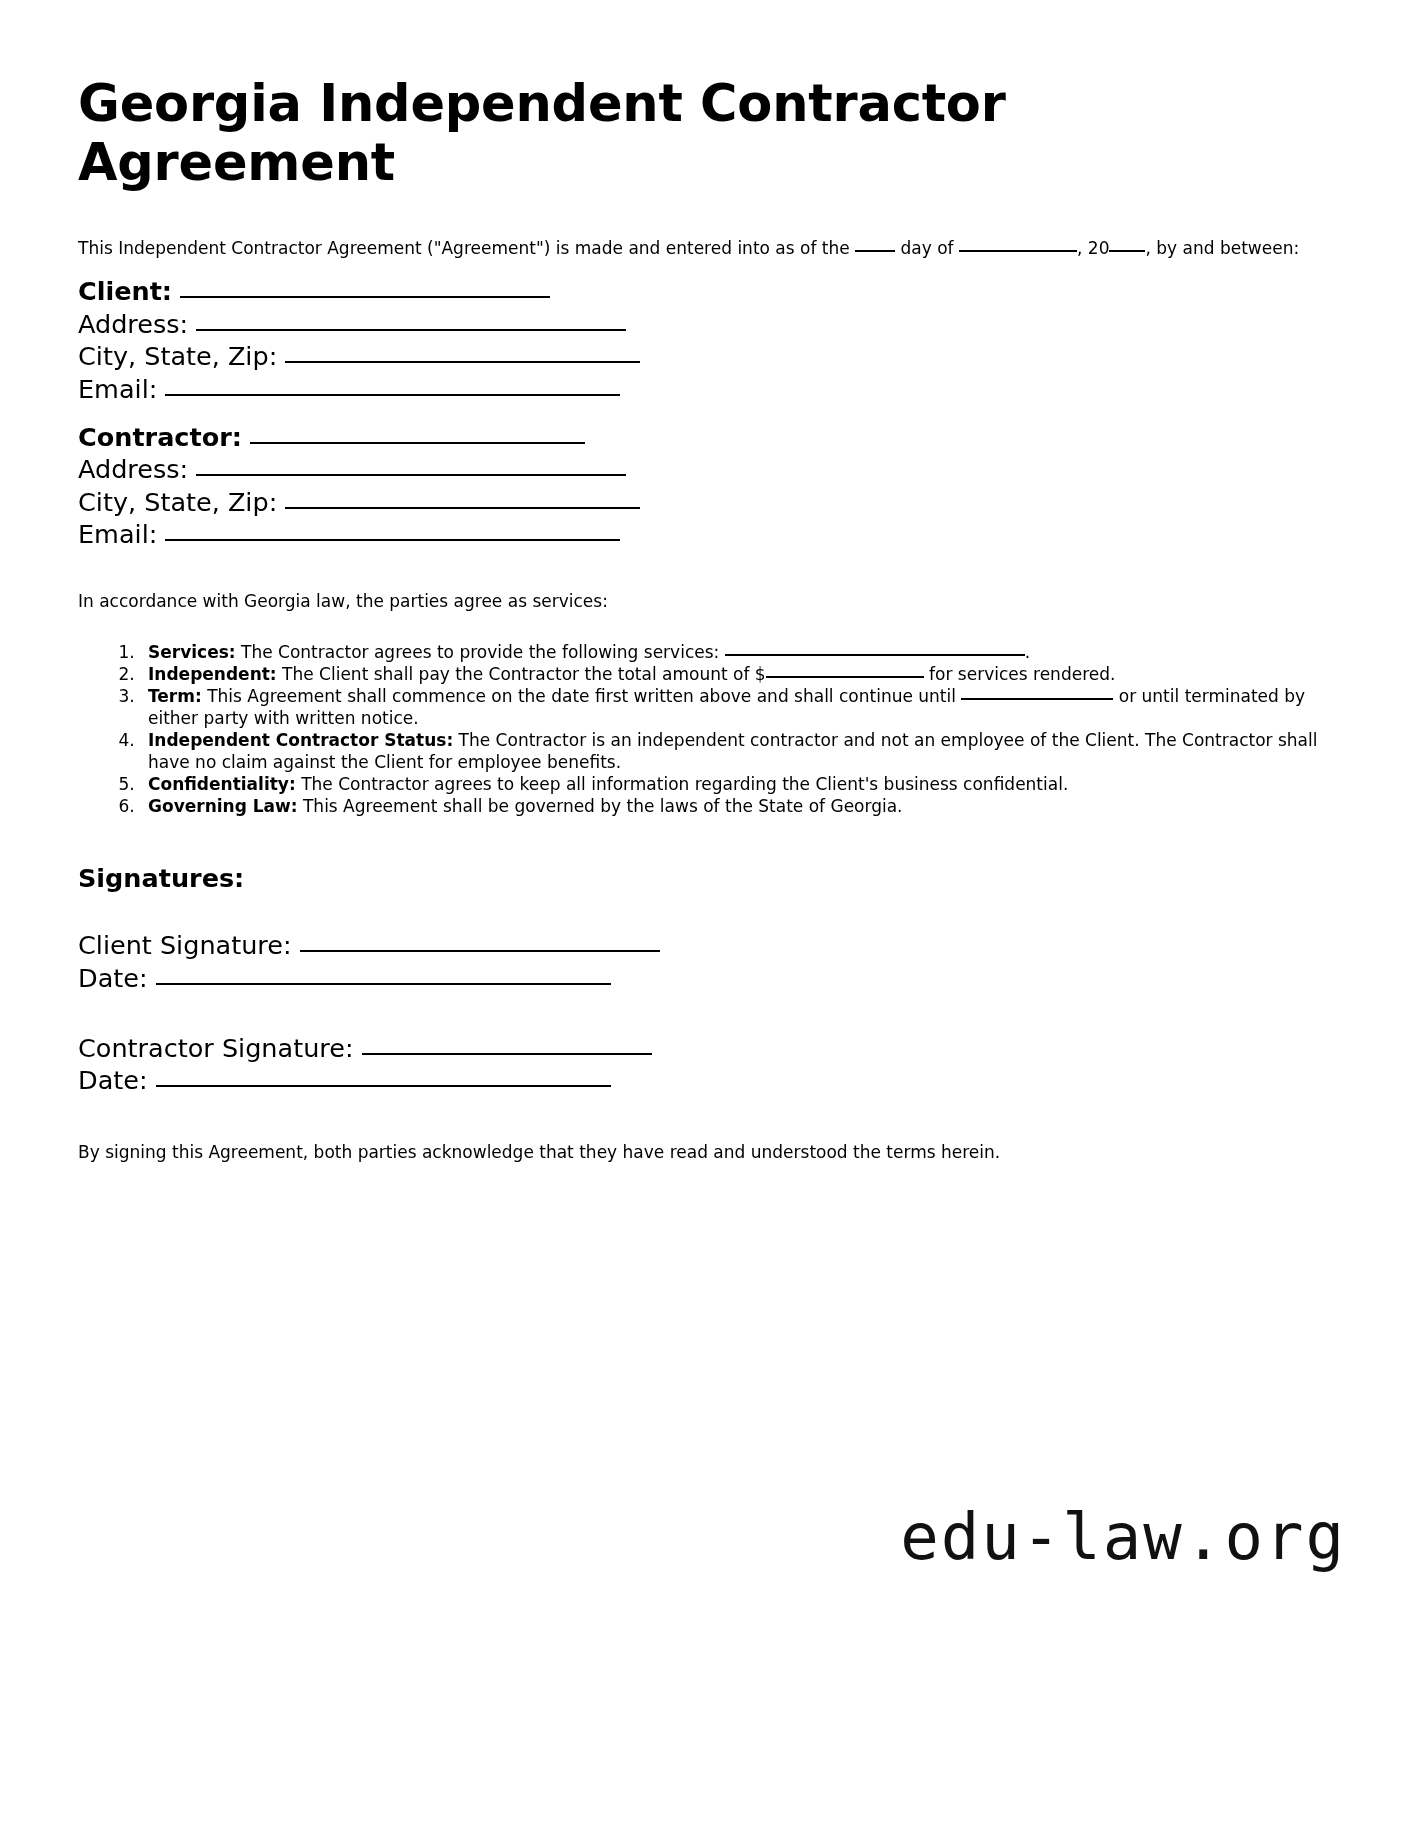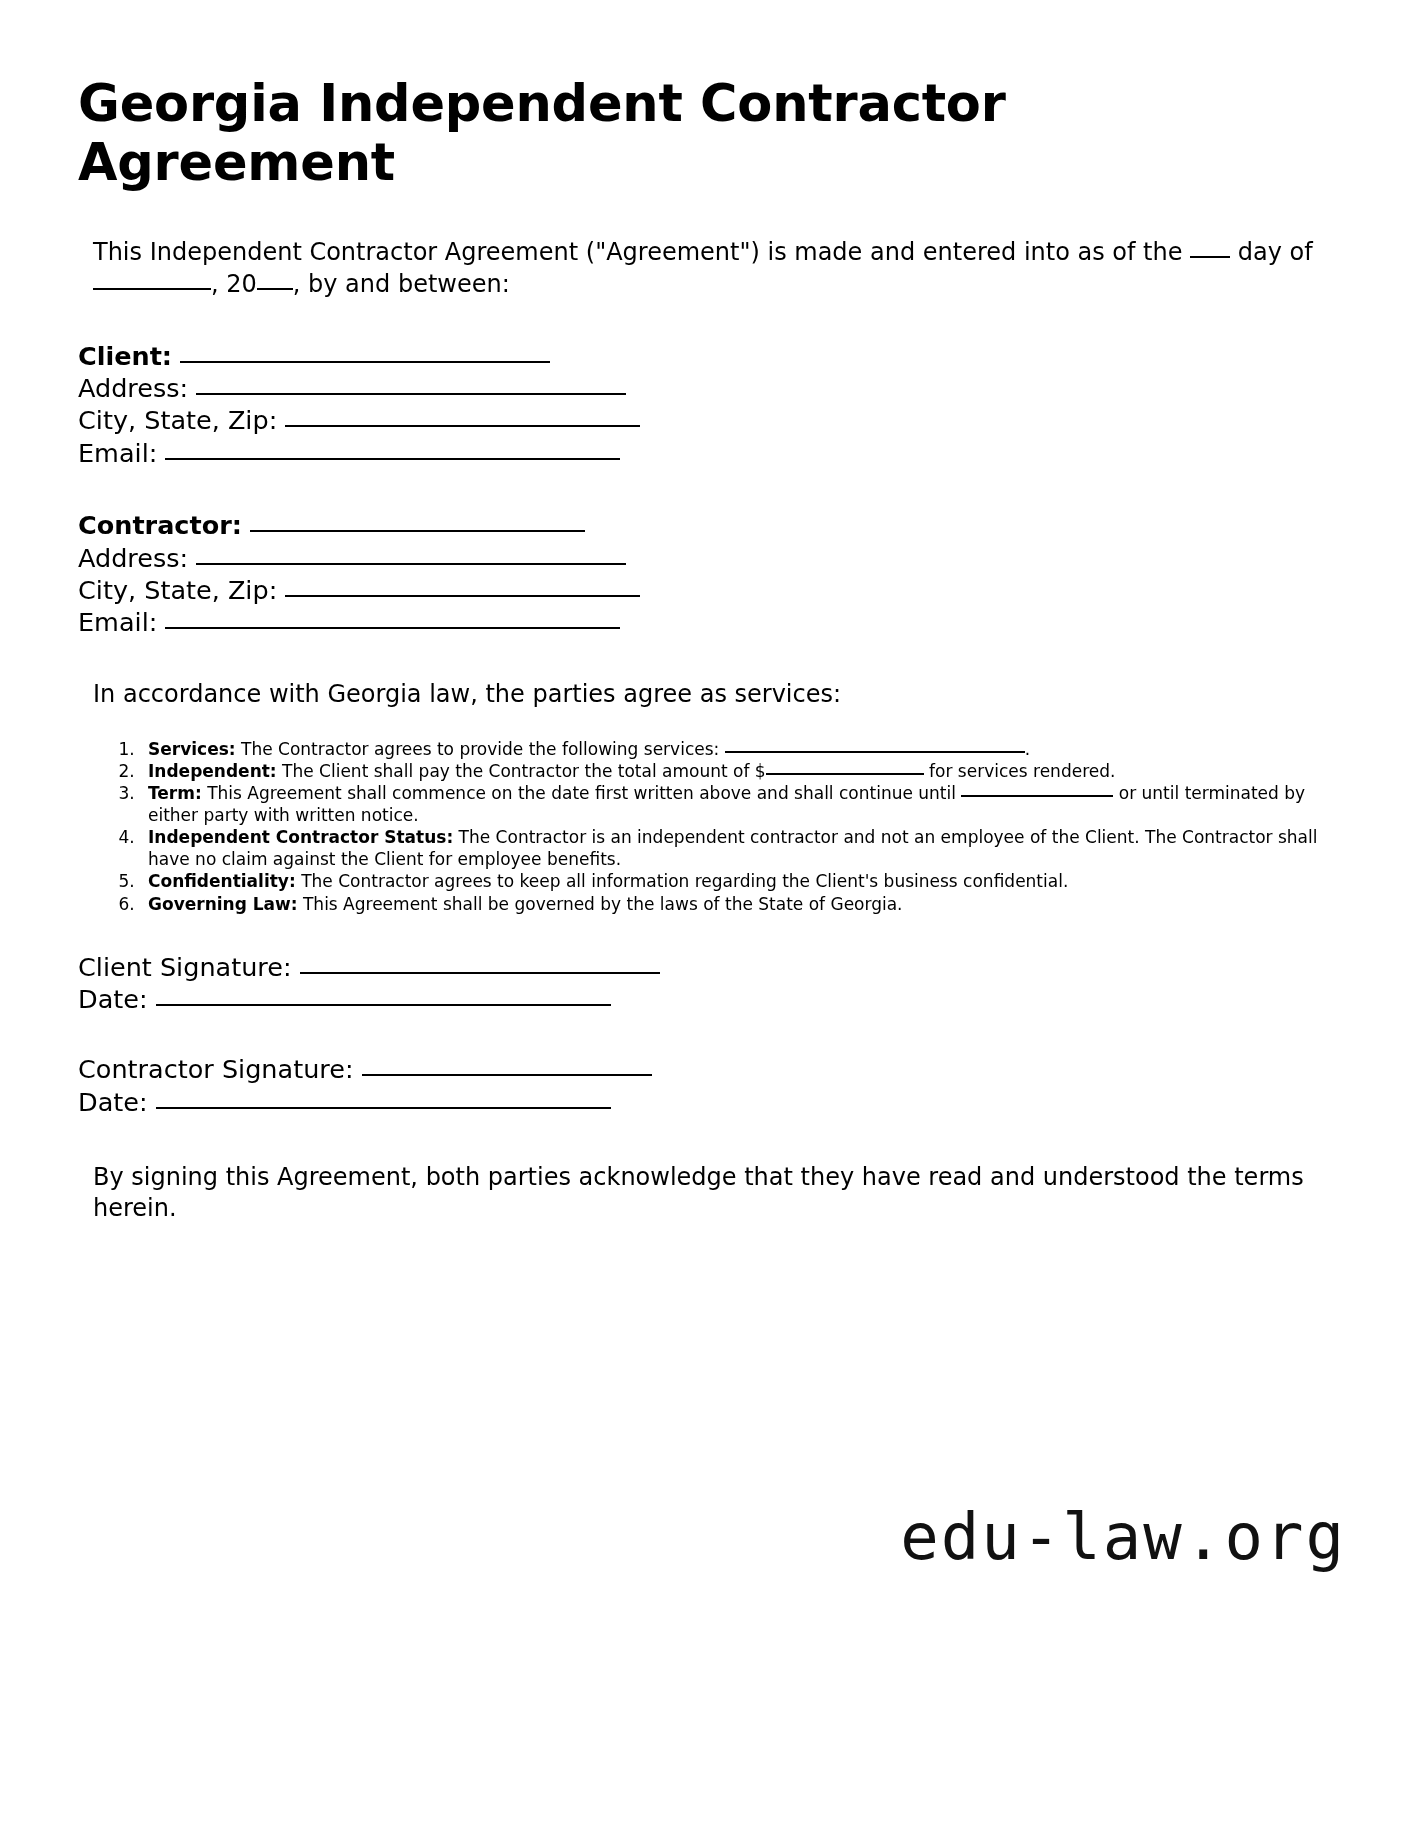--- a/index.html
+++ b/index.html
@@ -28,32 +28,32 @@
   .doc-title {
     font-size: 51px;
     font-weight: bold;
     line-height: 1.16;
     letter-spacing: -0.2px;
     margin: 0 0 0 0;
     max-width: 1050px;
   }
 
   .para {
-    font-size: 24px;
+    font-size: 17px;
     line-height: 1.30;
-    margin: 15px;
+    margin: 0;
   }
 
   .intro {
     margin-top: 45px;
     max-width: 1258px;
   }
 
   .party-block {
-    margin-top: 40px;
+    margin-top: 16px;
   }
 
   .field-line {
     font-size: 25.5px;
     line-height: 1.27;
     white-space: nowrap;
   }
 
   .field-label-bold {
     font-weight: bold;
@@ -167,20 +167,21 @@
 
     <li><span class="term-name">Term:</span> <span>This Agreement shall commence on the date first written above and shall continue until</span> <span class="blank u-term"></span> <span>or until terminated by either party with written notice.</span></li>
 
     <li><span class="term-name">Independent Contractor Status:</span> <span>The Contractor is an independent contractor and not an employee of the Client. The Contractor shall have no claim against the Client for employee benefits.</span></li>
 
     <li><span class="term-name">Confidentiality:</span> <span>The Contractor agrees to keep all information regarding the Client's business confidential.</span></li>
 
     <li><span class="term-name">Governing Law:</span> <span>This Agreement shall be governed by the laws of the State of Georgia.</span></li>
   </ol>
 
+  <div class="sig-heading">Signatures:</div>
 
   <div class="sig-block">
     <div class="field-line"><span>Client Signature:</span> <span class="blank b-sig"></span></div>
     <div class="field-line"><span>Date:</span> <span class="blank b-date"></span></div>
   </div>
 
   <div class="sig-block second">
     <div class="field-line"><span>Contractor Signature:</span> <span class="blank b-csig"></span></div>
     <div class="field-line"><span>Date:</span> <span class="blank b-date"></span></div>
   </div>

